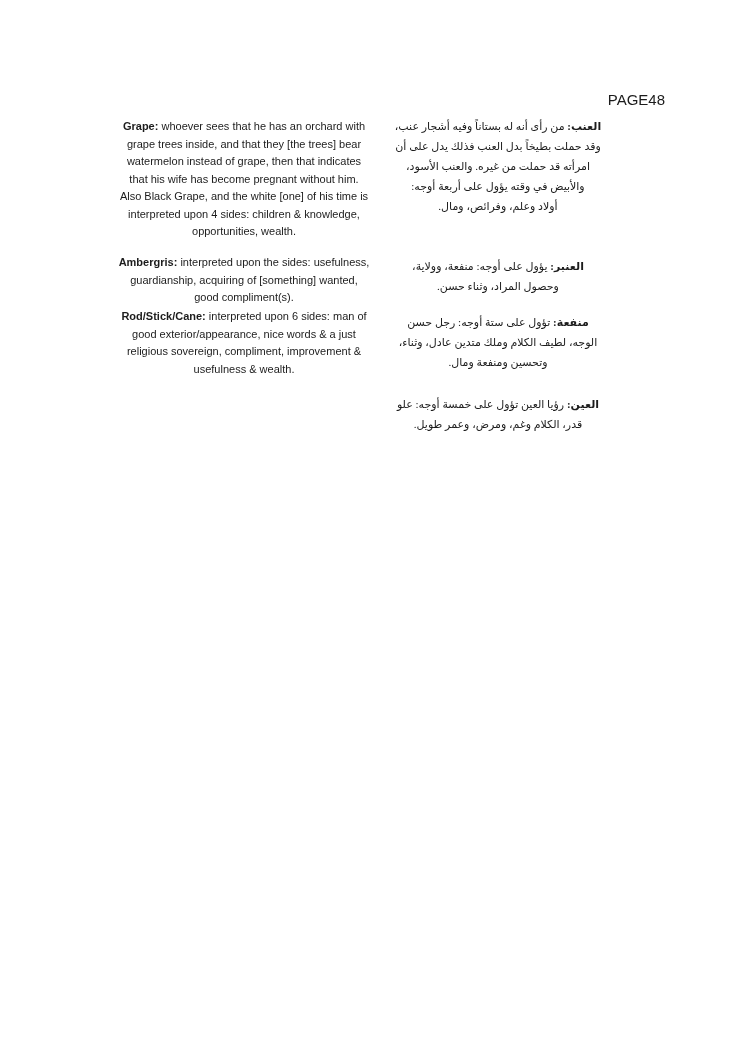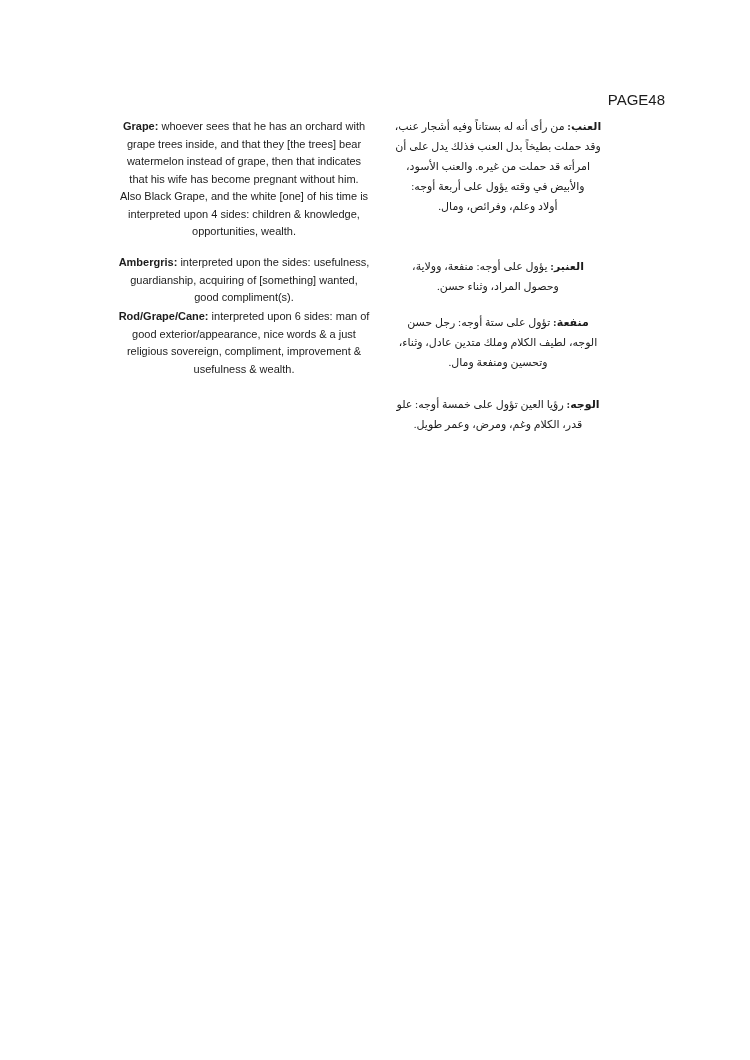--- a/index.html
+++ b/index.html
@@ -92,32 +92,32 @@
 guardianship, acquiring of [something] wanted,
 good compliment(s).</span>
   </div>
   <div class="para ar ar-1" dir="rtl">
     <b class="term">العنبر:</b>
     <span class="body-text">يؤول على أوجه: منفعة، وولاية،
 وحصول المراد، وثناء حسن.</span>
   </div>
 
   <div class="para en en-2">
-    <b class="term">Rod/Grape/Cane:</b>
+    <b class="term">Rod/Stick/Cane:</b>
     <span class="body-text">interpreted upon 6 sides: man of
 good exterior/appearance, nice words &amp; a just
 religious sovereign, compliment, improvement &amp;
 usefulness &amp; wealth.</span>
   </div>
   <div class="para ar ar-2" dir="rtl">
     <b class="term">منفعة:</b>
     <span class="body-text">تؤول على ستة أوجه: رجل حسن
 الوجه، لطيف الكلام وملك متدين عادل، وثناء،
 وتحسين ومنفعة ومال.</span>
   </div>
 
   <div class="para ar ar-3" dir="rtl">
-    <b class="term">الوجه:</b>
+    <b class="term">العين:</b>
     <span class="body-text">رؤيا العين تؤول على خمسة أوجه: علو
 قدر، الكلام وغم، ومرض، وعمر طويل.</span>
   </div>
 
 </div>
 
 </body></html>

